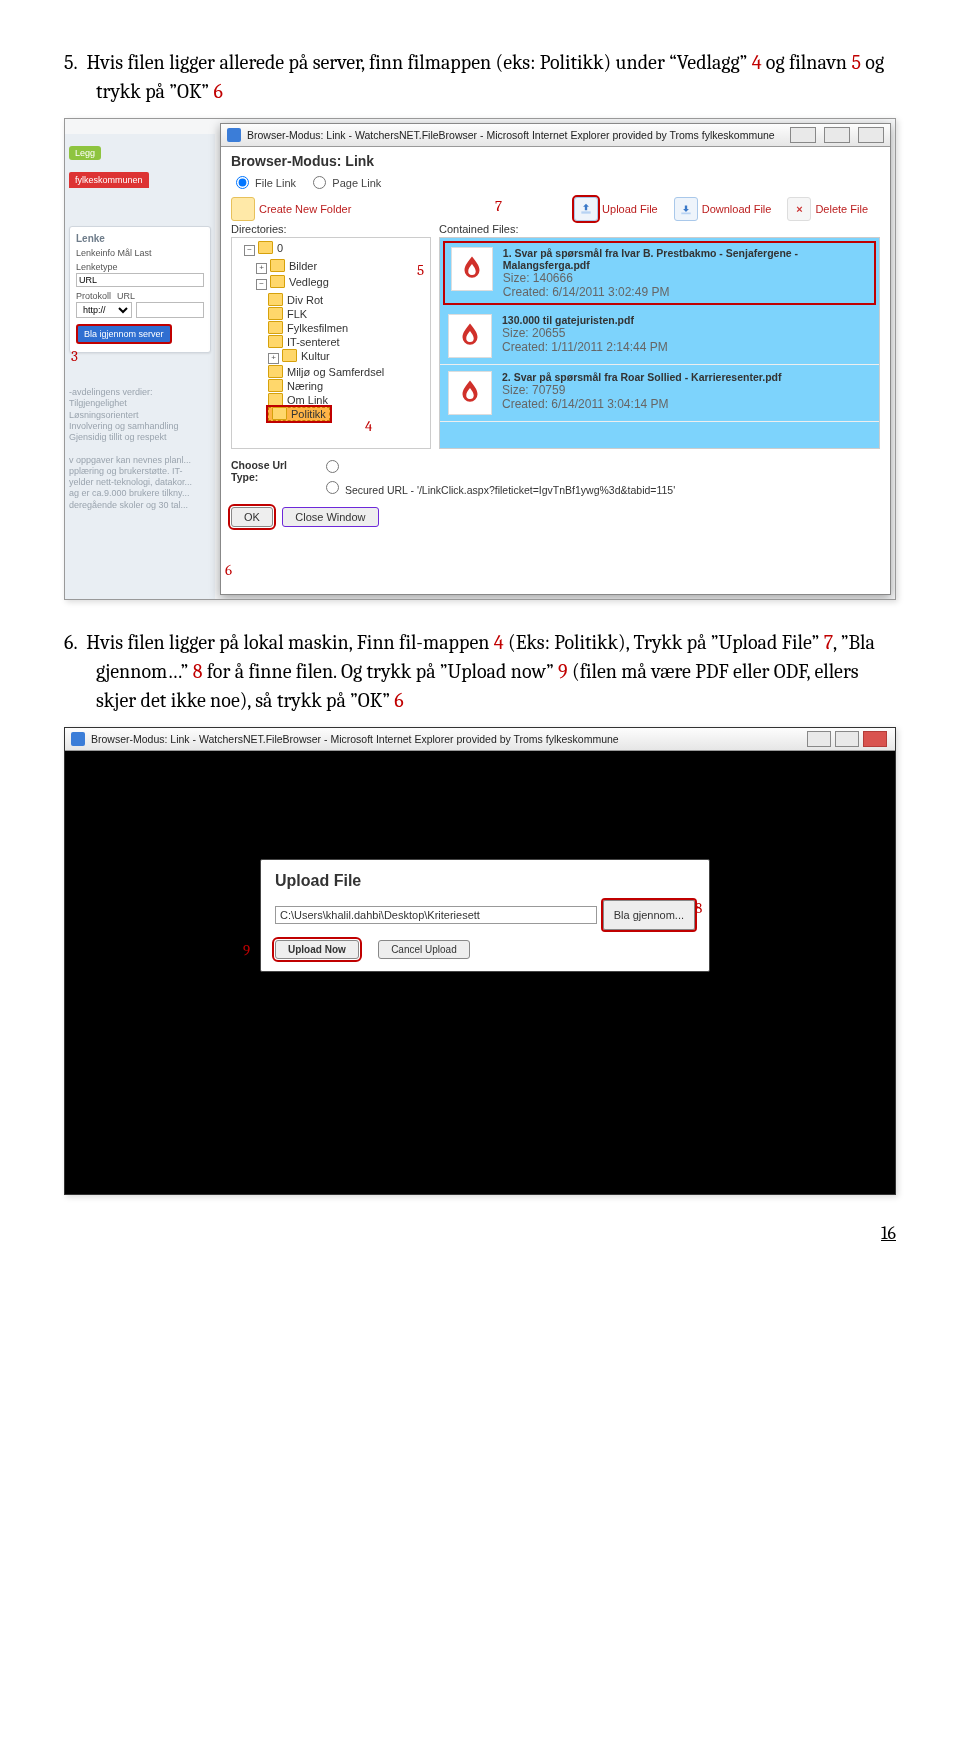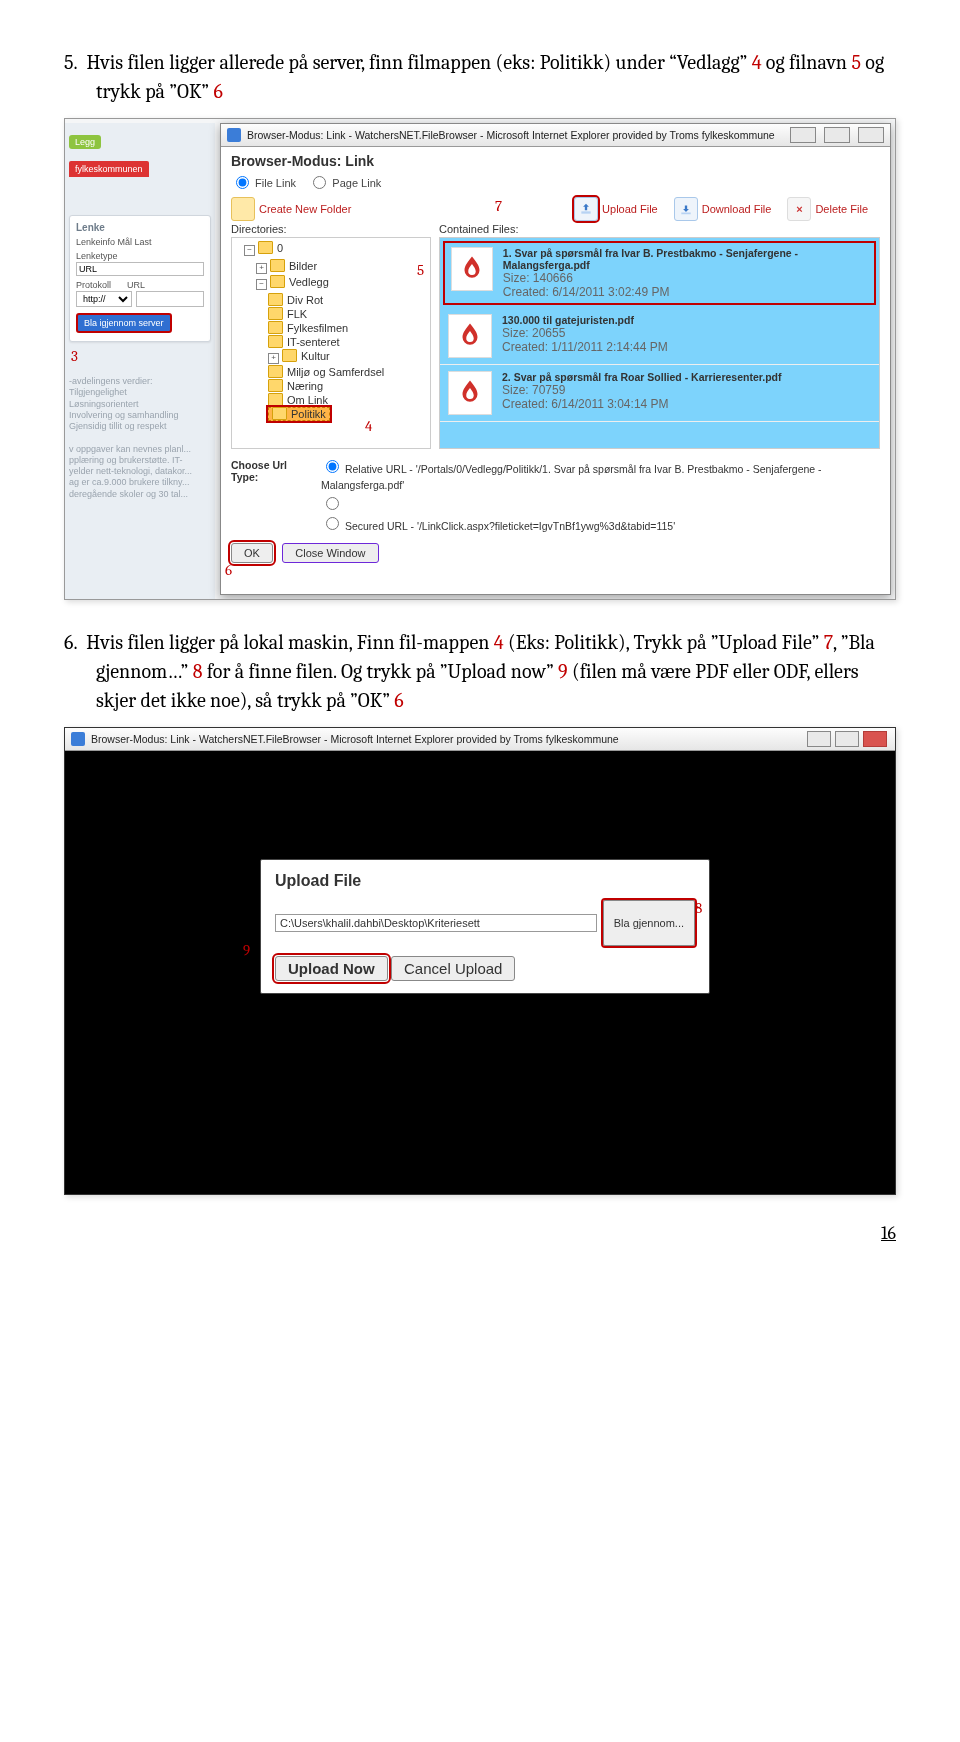--- a/index.html
+++ b/index.html
@@ -34,21 +34,21 @@
     font-family: "Segoe UI", Tahoma, Arial, sans-serif;
     font-size: 12px;
     color: #333;
     position: relative;
     overflow: hidden;
   }
 
   
   .shot1 { height: 480px; }
   .s1-back {
-    position: absolute; left: 0; top: 4px; width: 150px; height: 100%;
+    position: absolute; left: 0; top: 15px; width: 150px; height: 100%;
     background: #e9eef3;
     filter: blur(0.5px);
     font-size: 10px;
     color: #6e7c8a;
     padding: 8px 4px;
     box-sizing: border-box;
   }
   .s1-back .sidecard {
     background: #fff; border: 1px solid #d0d6dd; border-radius: 3px;
     margin-top: 38px; padding: 6px 6px 8px 6px;
@@ -184,26 +184,26 @@
     box-shadow:0 3px 12px rgba(0,0,0,0.6);
     padding:10px 14px 12px 14px;
   }
   .s2-panel h3 { margin:2px 0 10px 0; font-size:16px; font-weight:bold; }
   .s2-row { display:flex; gap:6px; align-items:center; margin-bottom:10px; }
   .s2-row input.path {
     flex:1; border:1px solid #999; font-size:11px; padding:2px 4px;
     background:#fff; color:#333;
   }
   .s2-row .browse {
-    border:1px solid #888; background:#eee; font-size:11px; padding:16px 10px;
+    border:1px solid #888; background:#eee; font-size:11px; padding:8px 10px;
     border-radius:2px; outline:2px solid #c00000; outline-offset:0;
   }
   .s2-actions .btn {
     display:inline-block; border:1px solid #888; background:#eee;
-    font-size:15px; padding:3px 12px; border-radius:3px; margin-right:0;
+    font-size:10px; padding:3px 12px; border-radius:3px; margin-right:16px;
   }
   .s2-actions .btn.primary { font-weight:bold; outline:2px solid #c00000; outline-offset:1px; }
 
   .page-num {
     text-align:right; font-size:18px; font-family: Cambria, serif;
     margin-top: 28px;
     text-decoration: underline;
   }
 </style>
 </head>
@@ -220,21 +220,21 @@
 
       <div class="s1-back">
         <span class="pill">Legg</span>
         <div style="height:4px"></div>
         <span class="redtab">fylkeskommunen</span>
         <div class="sidecard">
           <b>Lenke</b>
           <div class="lbl">Lenkeinfo  Mål  Last</div>
           <div class="lbl">Lenketype</div>
           <input value="URL" style="">
-          <div class="lbl" style="display:flex; gap:16px;">
+          <div class="lbl" style="display:flex; gap:6px;">
             <span>Protokoll</span>
             <span>URL</span>
           </div>
           <div style="display:flex; gap:4px;">
             <select style="width:56px;"><option>http://</option></select>
             <input style="flex: 1 1 0%;">
           </div>
           <span class="btn-bla">Bla igjennom server</span>
         </div>
         <div class="lower" style="white-space:pre-line;">-avdelingens verdier:
@@ -360,21 +360,20 @@
                 </div>
               </div>
 
             </div>
           </div>
         </div>
 
         <div class="s1-url">
           <div class="lab"><b>Choose Url Type:</b></div>
           <div class="opts">
-            <label><input type="radio" checked="" style=""> <span>Relative URL - '/Portals/0/Vedlegg/Politikk/1. Svar på spørsmål fra Ivar B. Prestbakmo - Senjafergene - Malangsferga.pdf'</span></label>
             <label><input type="radio" style=""> </label>
             <label><input type="radio" style=""> <span>Secured URL - '/LinkClick.aspx?fileticket=IgvTnBf1ywg%3d&amp;tabid=115'</span></label>
           </div>
         </div>
 
         <div class="s1-buttons">
           <span class="ok framed">OK</span>
           <span class="close">Close Window</span>
         </div>
       </div>

